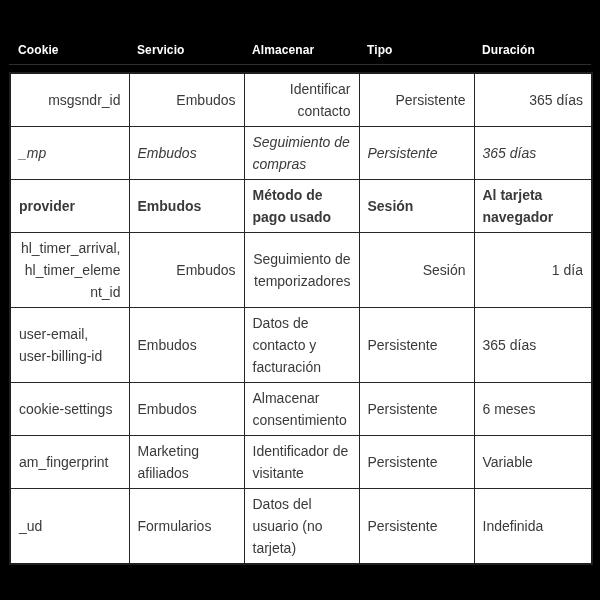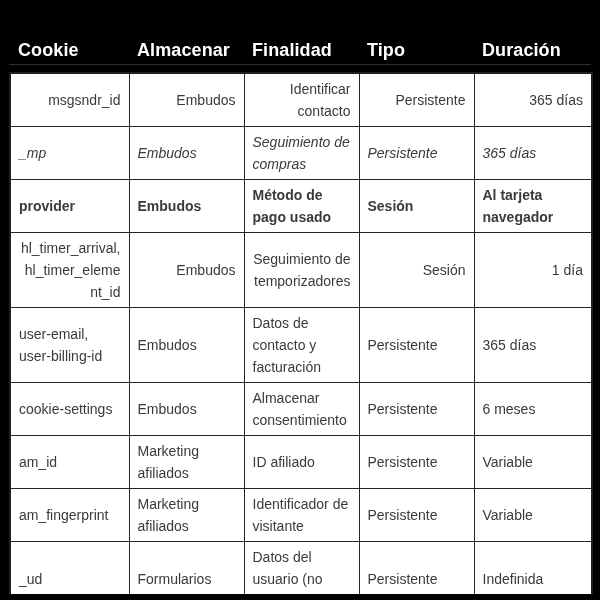--- a/index.html
+++ b/index.html
@@ -21,21 +21,21 @@
   .thead-row {
     margin-top: 36px;
     height: 28px;
     display: grid;
     grid-template-columns: 119px 115px 115px 115px 118px;
     align-items: center;
     border-bottom: 1px solid #2e2e2e;
   }
   .thead-cell {
     color: #ffffff;
-    font-size: 18px;
+    font-size: 12px;
     font-weight: 700;
     letter-spacing: 0.1px;
     padding-left: 9px;
     white-space: nowrap;
     overflow: hidden;
   }
   
   table.cookie-table {
     margin-top: 7px;
     border-collapse: collapse;
@@ -73,22 +73,22 @@
     z-index: 5;
   }
 </style>
 </head>
 <body>
 
 <div class="page">
 
   <div class="thead-row">
     <div class="thead-cell">Cookie</div>
+    <div class="thead-cell">Servicio</div>
     <div class="thead-cell">Almacenar</div>
-    <div class="thead-cell">Finalidad</div>
     <div class="thead-cell">Tipo</div>
     <div class="thead-cell">Duración</div>
   </div>
 
   <table class="cookie-table">
     <colgroup>
       <col style="width:119px">
       <col style="width:115px">
       <col style="width:115px">
       <col style="width:115px">
@@ -130,27 +130,20 @@
         <td>Persistente</td>
         <td>365 días</td>
       </tr>
       <tr class="r6">
         <td>cookie-settings</td>
         <td>Embudos</td>
         <td>Almacenar consentimiento</td>
         <td>Persistente</td>
         <td>6 meses</td>
       </tr>
-      <tr class="r7">
-        <td>am_id</td>
-        <td>Marketing afiliados</td>
-        <td>ID afiliado</td>
-        <td>Persistente</td>
-        <td>Variable</td>
-      </tr>
       <tr class="r8">
         <td>am_fingerprint</td>
         <td>Marketing afiliados</td>
         <td>Identificador de visitante</td>
         <td>Persistente</td>
         <td>Variable</td>
       </tr>
       <tr class="r9">
         <td>_ud</td>
         <td>Formularios</td>

